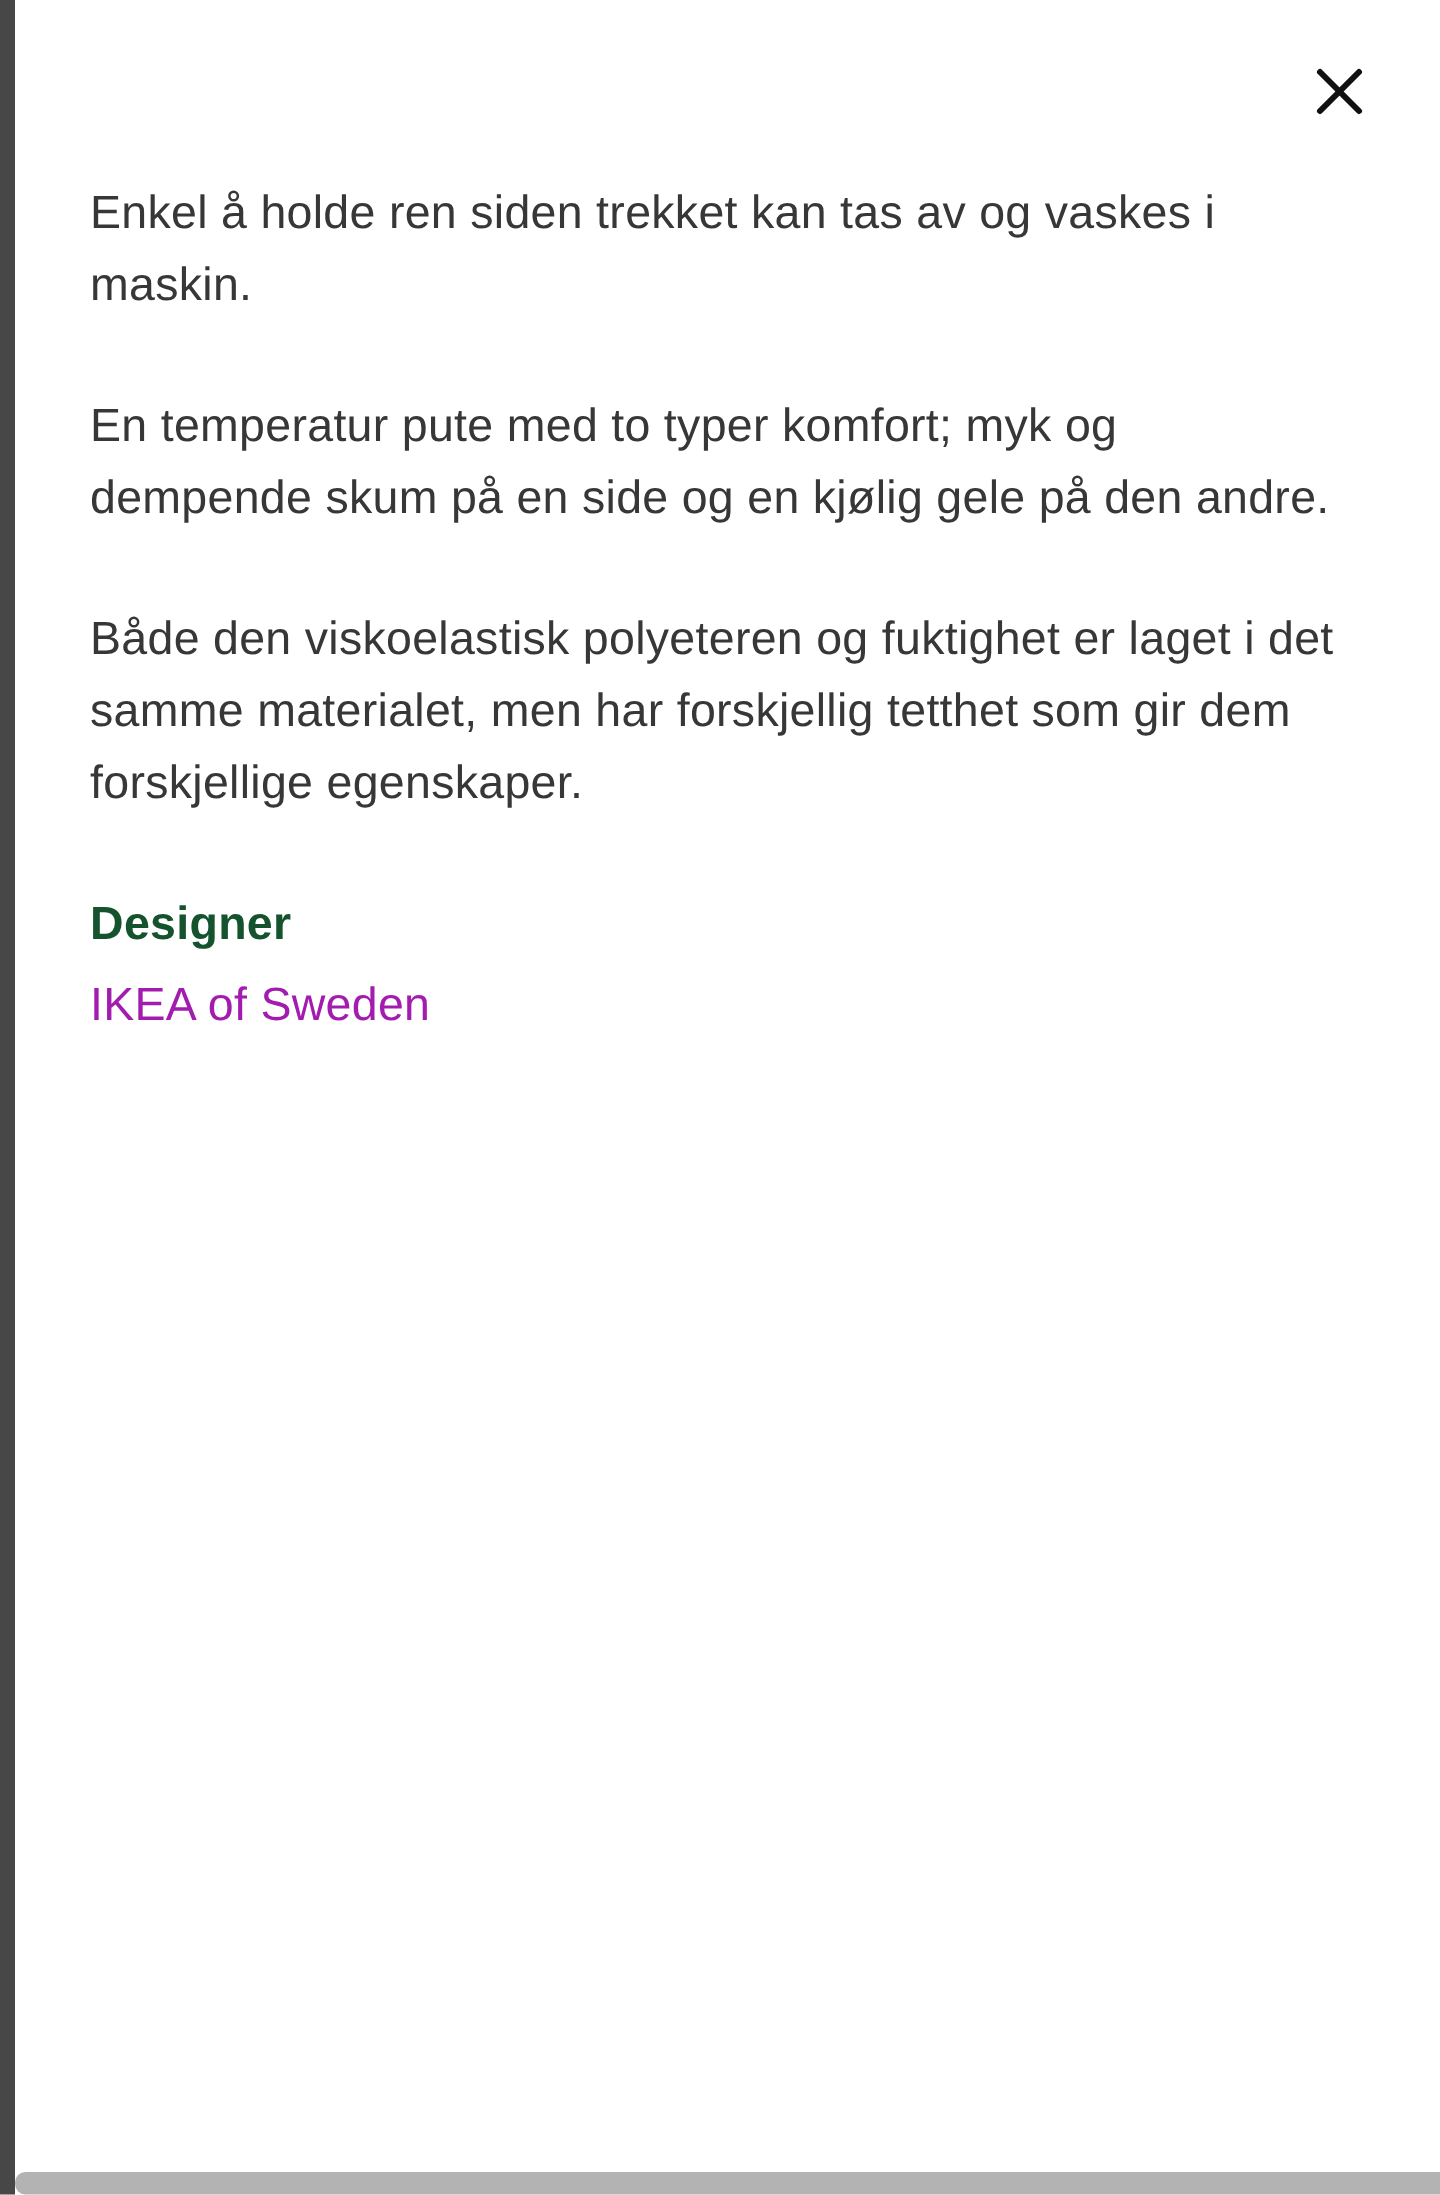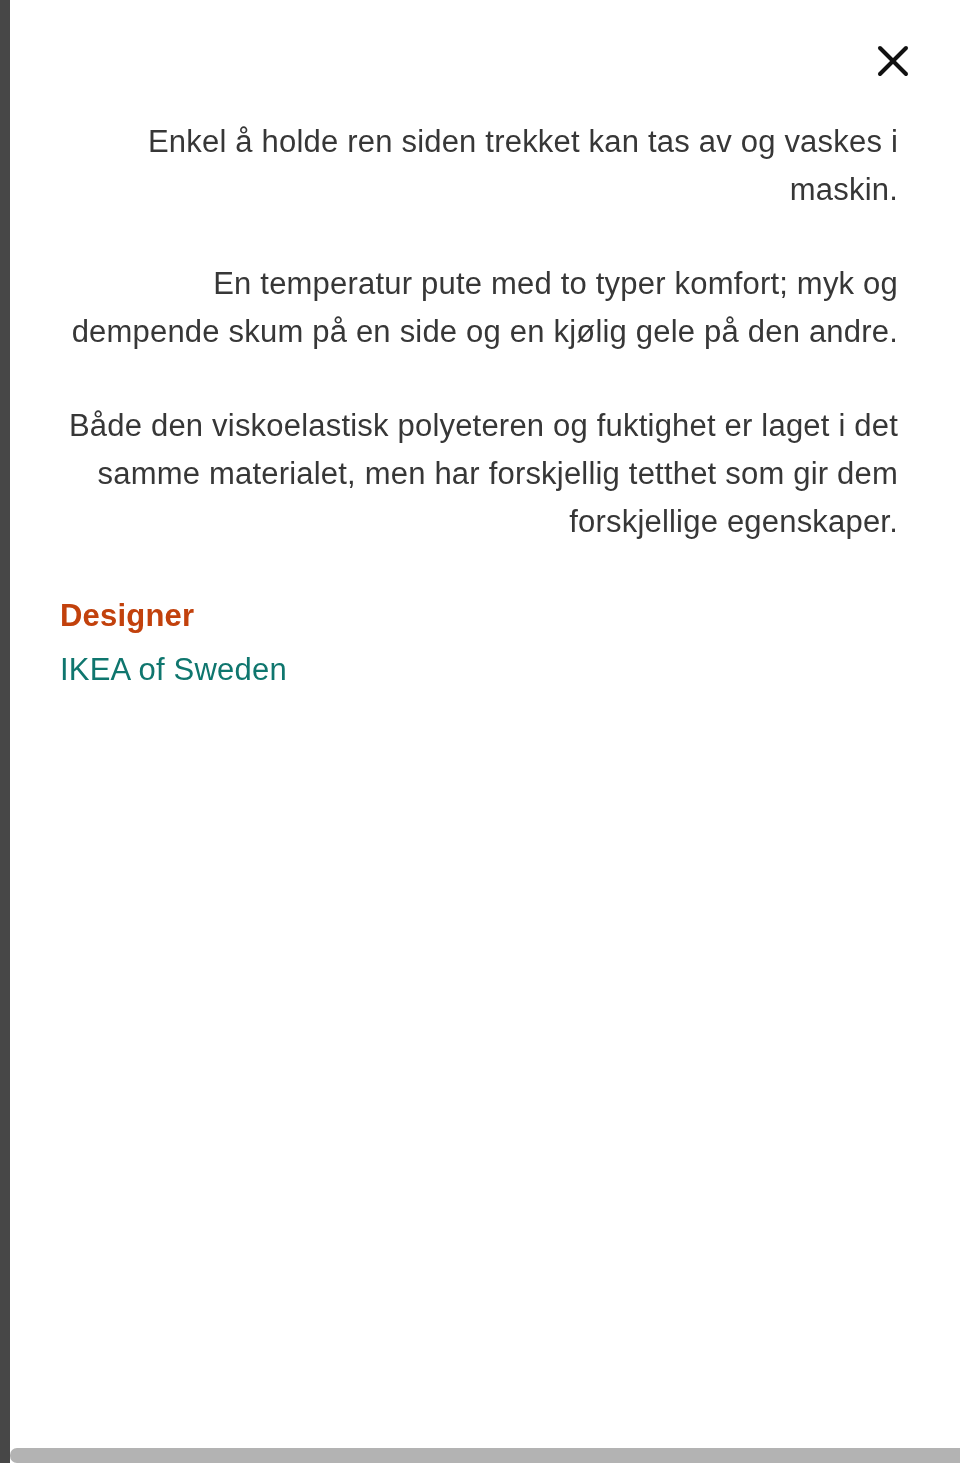--- a/index.html
+++ b/index.html
@@ -52,33 +52,32 @@
     right: 62px;
     top: 118px;
     color: #373737;
     font-size: 31px;
     line-height: 48px;
     letter-spacing: 0.2px;
     z-index: 1;
   }
   .content p {
     margin: 0 0 46px 0;
-    text-align: right;
   }
   .designer-heading {
     margin: 0 0 6px 0;
     font-size: 31px;
     line-height: 48px;
     font-weight: 700;
-    color: #c2410c;
+    color: #14532d;
   }
   .designer-name {
     font-size: 31px;
     line-height: 48px;
-    color: #0f766e;
+    color: #a21caf;
   }
 
   
   .bottom-scrollbar {
     position: absolute;
     bottom: 0;
     left: 10px;
     right: 0;
     height: 15px;
     background: #b3b3b3;

